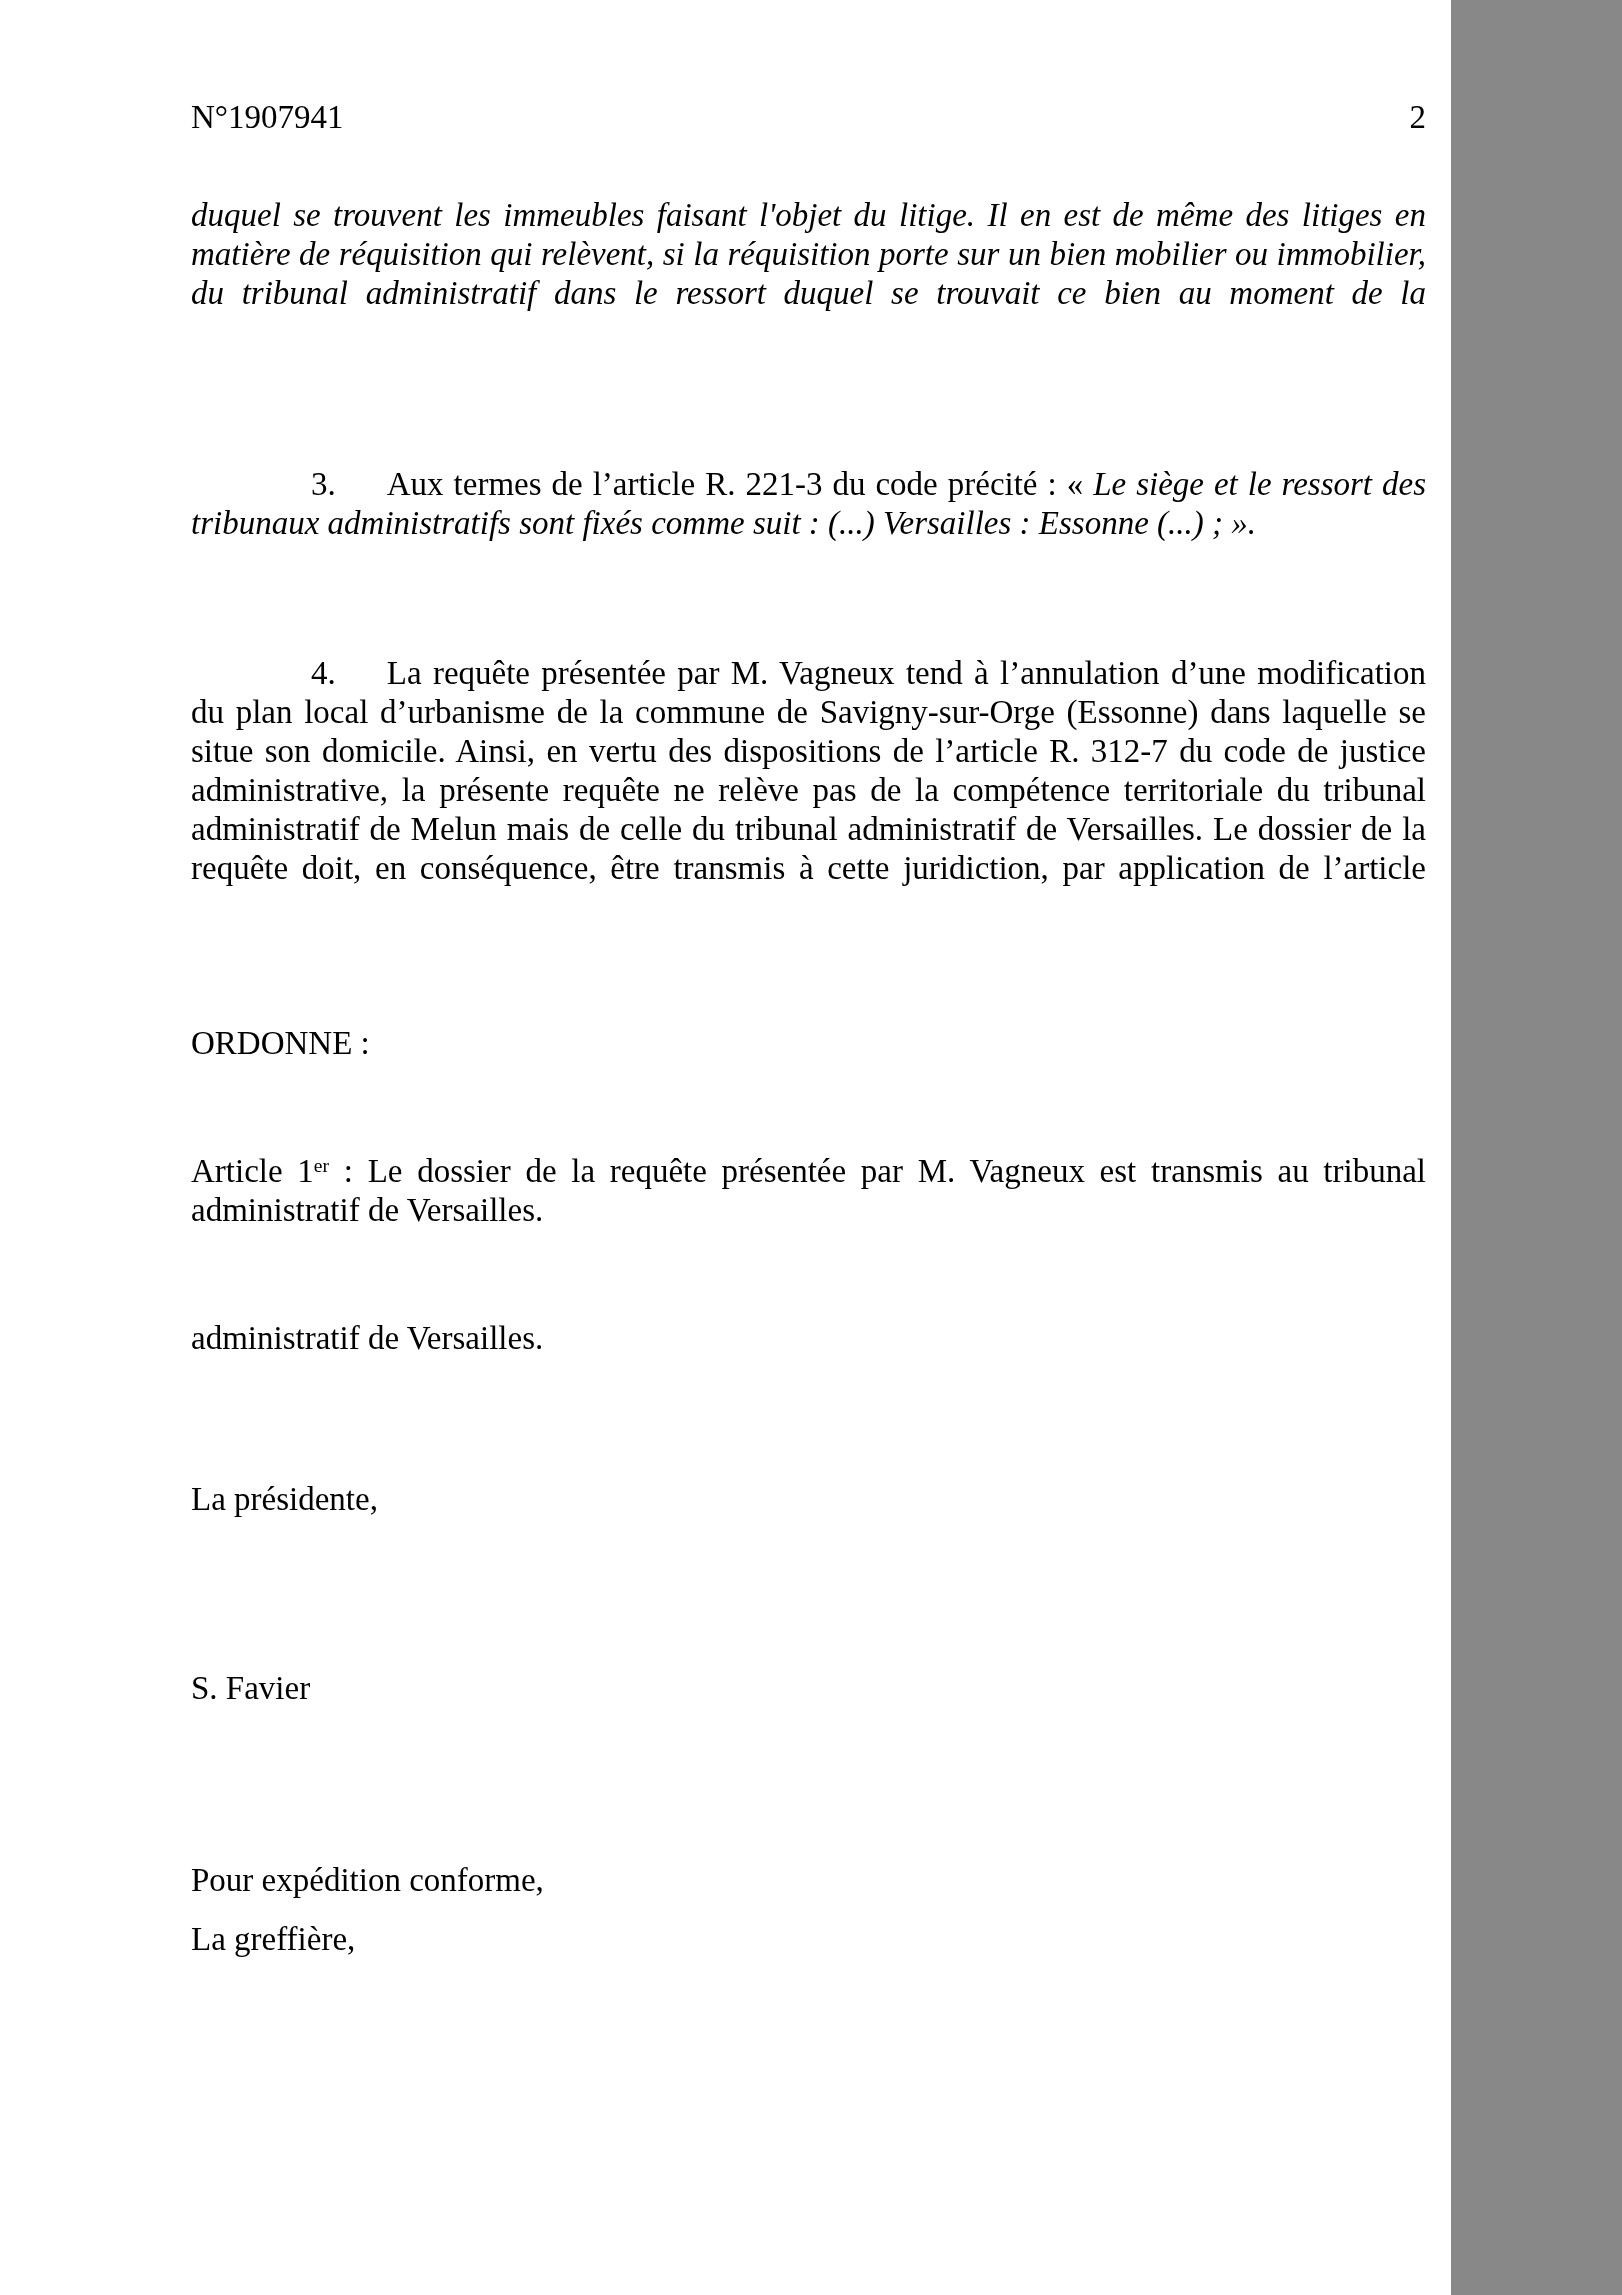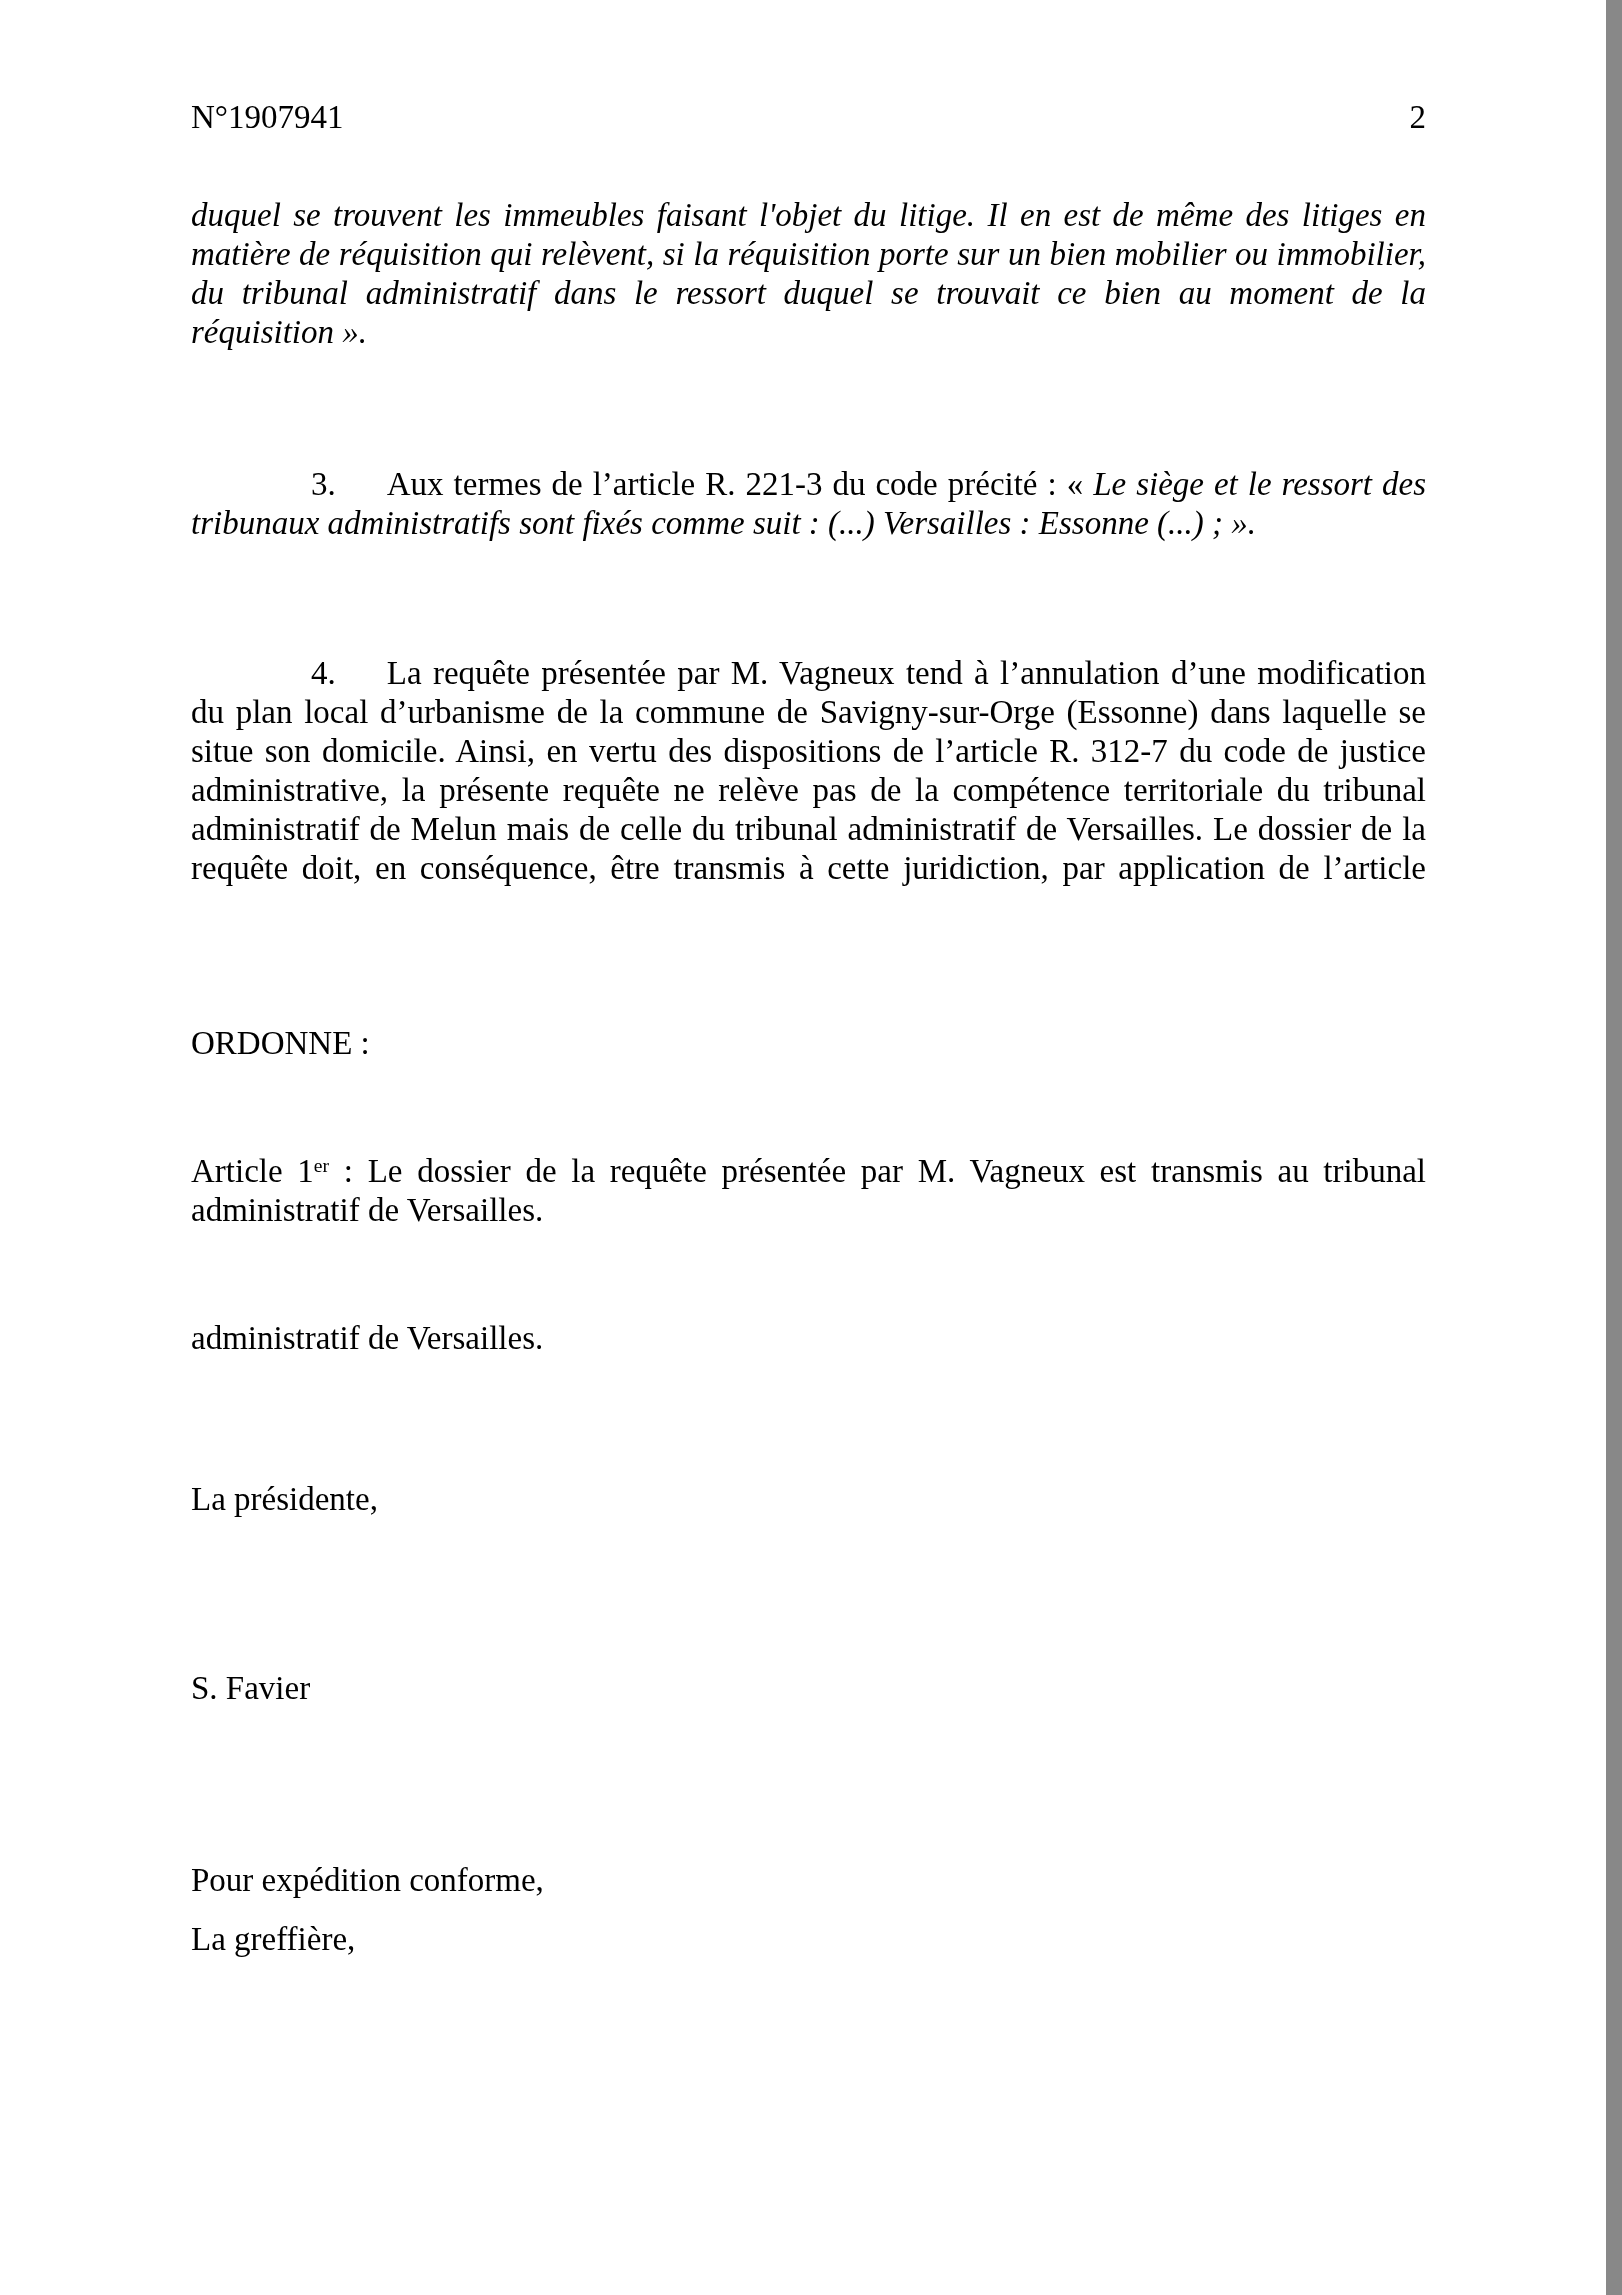--- a/index.html
+++ b/index.html
@@ -1,18 +1,18 @@
 <!DOCTYPE html>
 <html lang="fr" style="font-size:10.5px"><head>
 <meta charset="utf-8">
 <style>
   html, body { margin: 0; padding: 0; background: #888; }
   .page {
     position: relative;
-    width: 1606px;
+    width: 1451px;
     height: 2295px;
     background: #ffffff;
     font-family: "Liberation Serif", "DejaVu Serif", serif;
     font-size: 33px;
     line-height: 39px;
     color: #000000;
     overflow: hidden;
   }
   .block { position: absolute; left: 191px; width: 1235px; }
   .header-row { display: flex; justify-content: space-between; }
@@ -35,21 +35,20 @@
 
   <div class="block header-row" style="top:98px">
     <span>N°1907941</span>
     <span>2</span>
   </div>
 
   <div class="block italic" style="top:196px">
     <div class="jline">duquel se trouvent les immeubles faisant l'objet du litige. Il en est de même des litiges en</div>
     <div class="jline">matière de réquisition qui relèvent, si la réquisition porte sur un bien mobilier ou immobilier,</div>
     <div class="jline">du tribunal administratif dans le ressort duquel se trouvait ce bien au moment de la</div>
-    <div class="jline last">réquisition ».</div>
   </div>
 
   <div class="block" style="top:465px">
     <div class="jline indent">
       <span>3.</span><span class="tab"></span><span>Aux termes de l’article R. 221-3 du code précité : « </span><span class="italic">Le siège et le ressort des</span>
     </div>
     <div class="jline last italic">tribunaux administratifs sont fixés comme suit : (...) Versailles : Essonne (...) ; ».</div>
   </div>
 
   <div class="block" style="top:654px">

